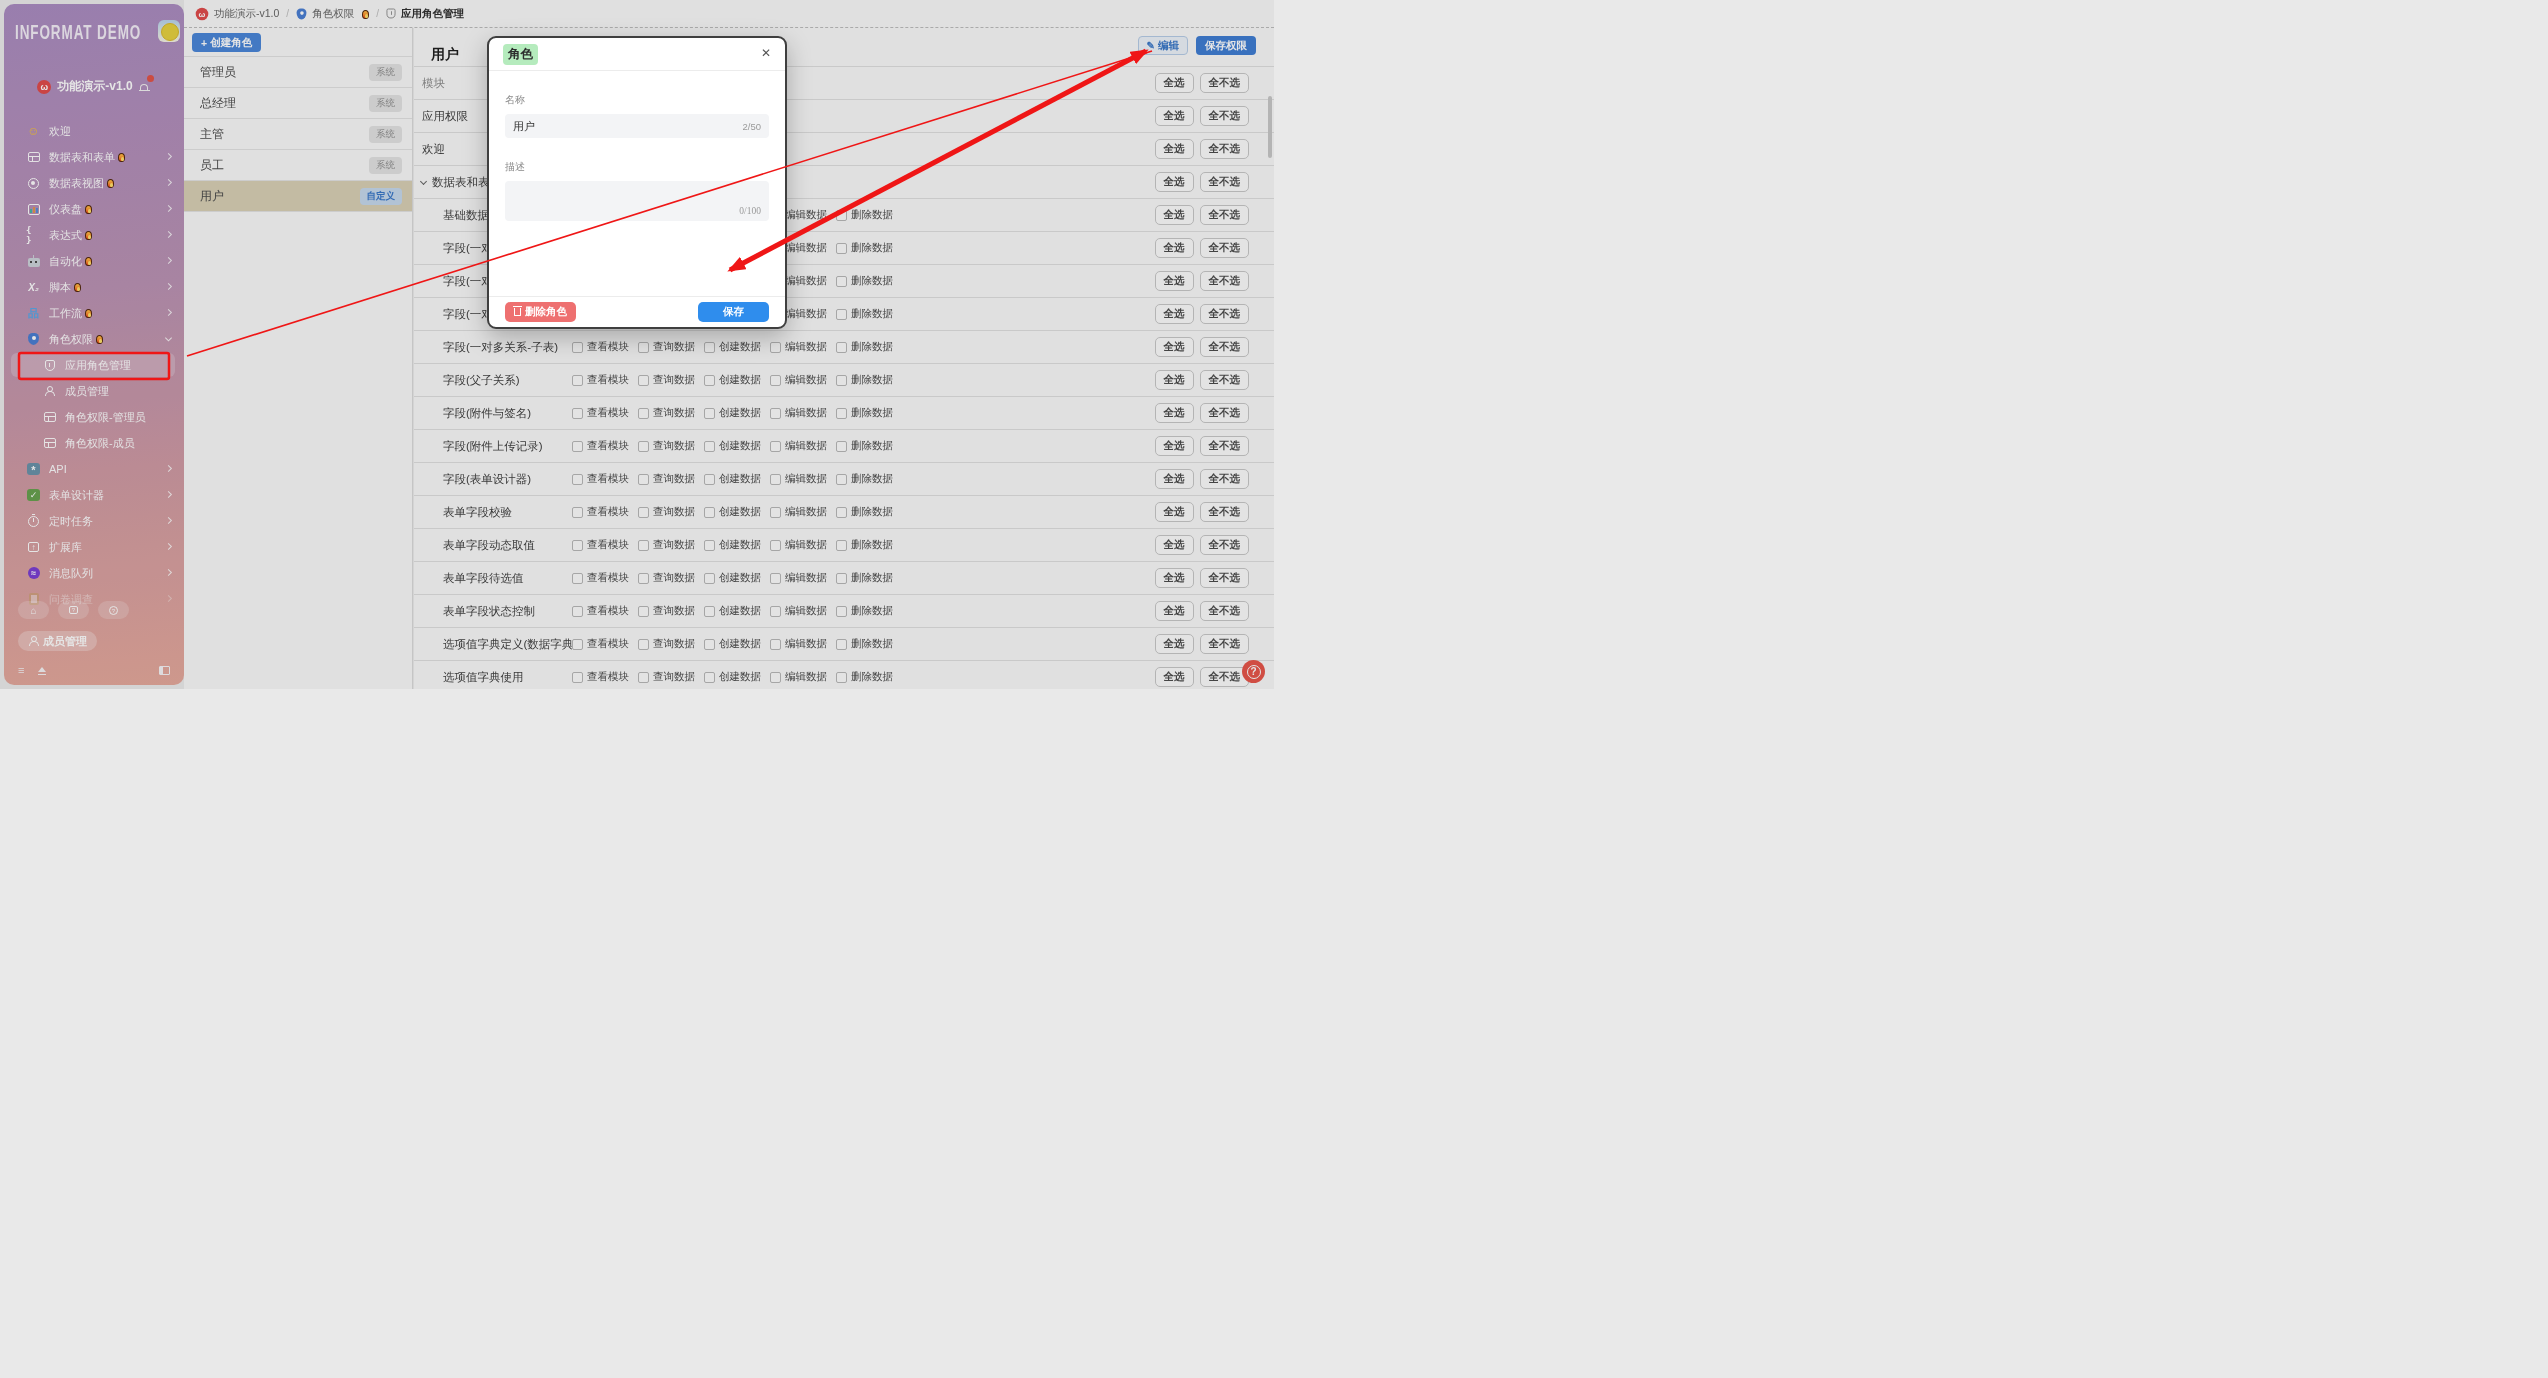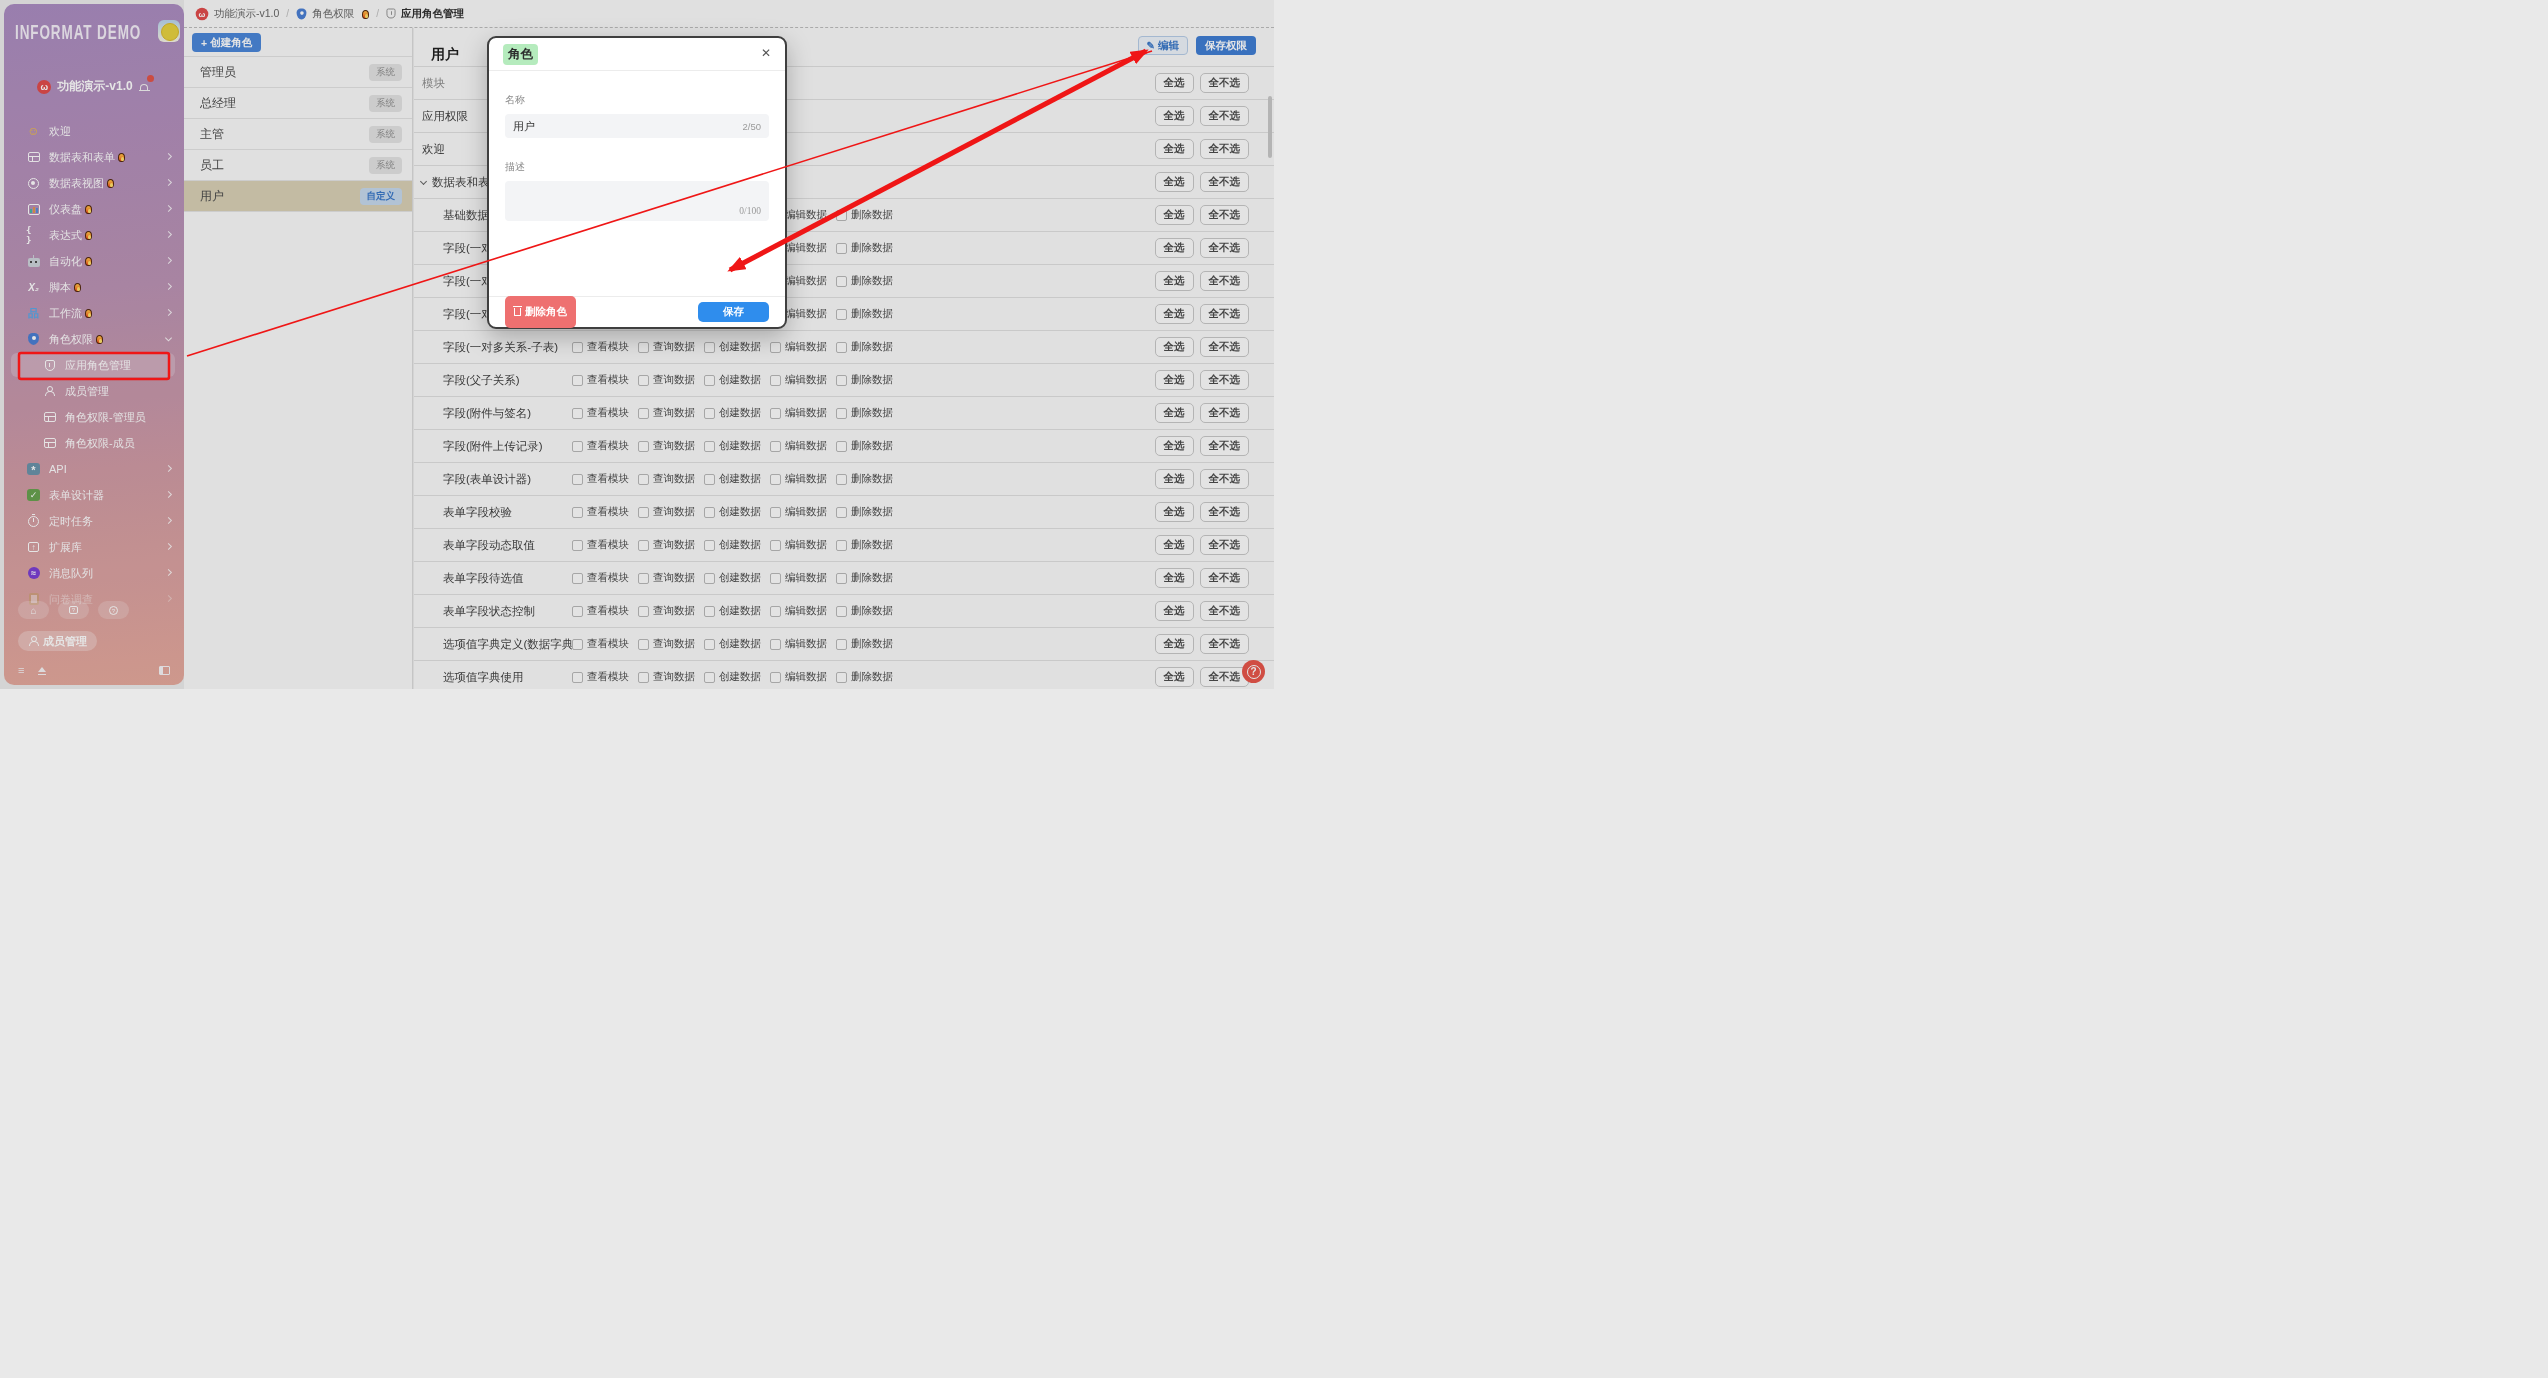--- a/index.html
+++ b/index.html
@@ -127,21 +127,21 @@
   .m-title{font-size:12.5px;font-weight:700;color:#2d2d2d;background:#b5ebbd;border-radius:4px;padding:2px 5px;}
   .m-close{position:absolute;right:12px;top:8px;width:14px;height:14px;color:#555;font-size:12px;line-height:14px;text-align:center;cursor:pointer;}
   .m-body{padding:0 16px;}
   .m-label{margin-top:22px;font-size:10px;color:#8a8a8a;}
   .m-input{position:relative;margin-top:7px;height:24px;background:#f3f4f6;border-radius:4px;display:flex;align-items:center;padding:0 8px;}
   .m-input .val{font-size:11px;color:#333;}
   .m-count{position:absolute;right:8px;font-size:9.5px;color:#9a9a9a;}
   .m-textarea{position:relative;margin-top:7px;height:40px;background:#f3f4f6;border-radius:4px;}
   .m-textarea .m-count{bottom:5px;font-family:Liberation Serif, serif;}
   .m-foot{position:absolute;left:0;right:0;bottom:0;height:31px;border-top:1px solid #ececec;display:flex;align-items:center;padding:0 16px;}
-  .btn-del{height:32px;padding:0 9px;border:none;border-radius:5px;background:#ee7070;color:#fff;font-size:10.5px;font-weight:700;display:inline-flex;align-items:center;gap:4px;}
+  .btn-del{height:20px;padding:0 9px;border:none;border-radius:5px;background:#ee7070;color:#fff;font-size:10.5px;font-weight:700;display:inline-flex;align-items:center;gap:4px;}
   .i-trash-icon{display:inline-block;position:relative;width:7px;height:8px;border:1px solid #fff;border-top:none;border-radius:0 0 1px 1px;}
   .i-trash-icon::before{content:"";position:absolute;left:-2px;top:-2px;width:9px;height:1px;background:#fff;}
   .btn-save{margin-left:auto;height:20px;padding:0 25px;border:none;border-radius:5px;background:#2f8ded;color:#fff;font-size:10.5px;font-weight:700;}
 
   
   .anno{position:absolute;inset:0;z-index:70;pointer-events:none;}
 </style>
 </head>
 <body>
 

